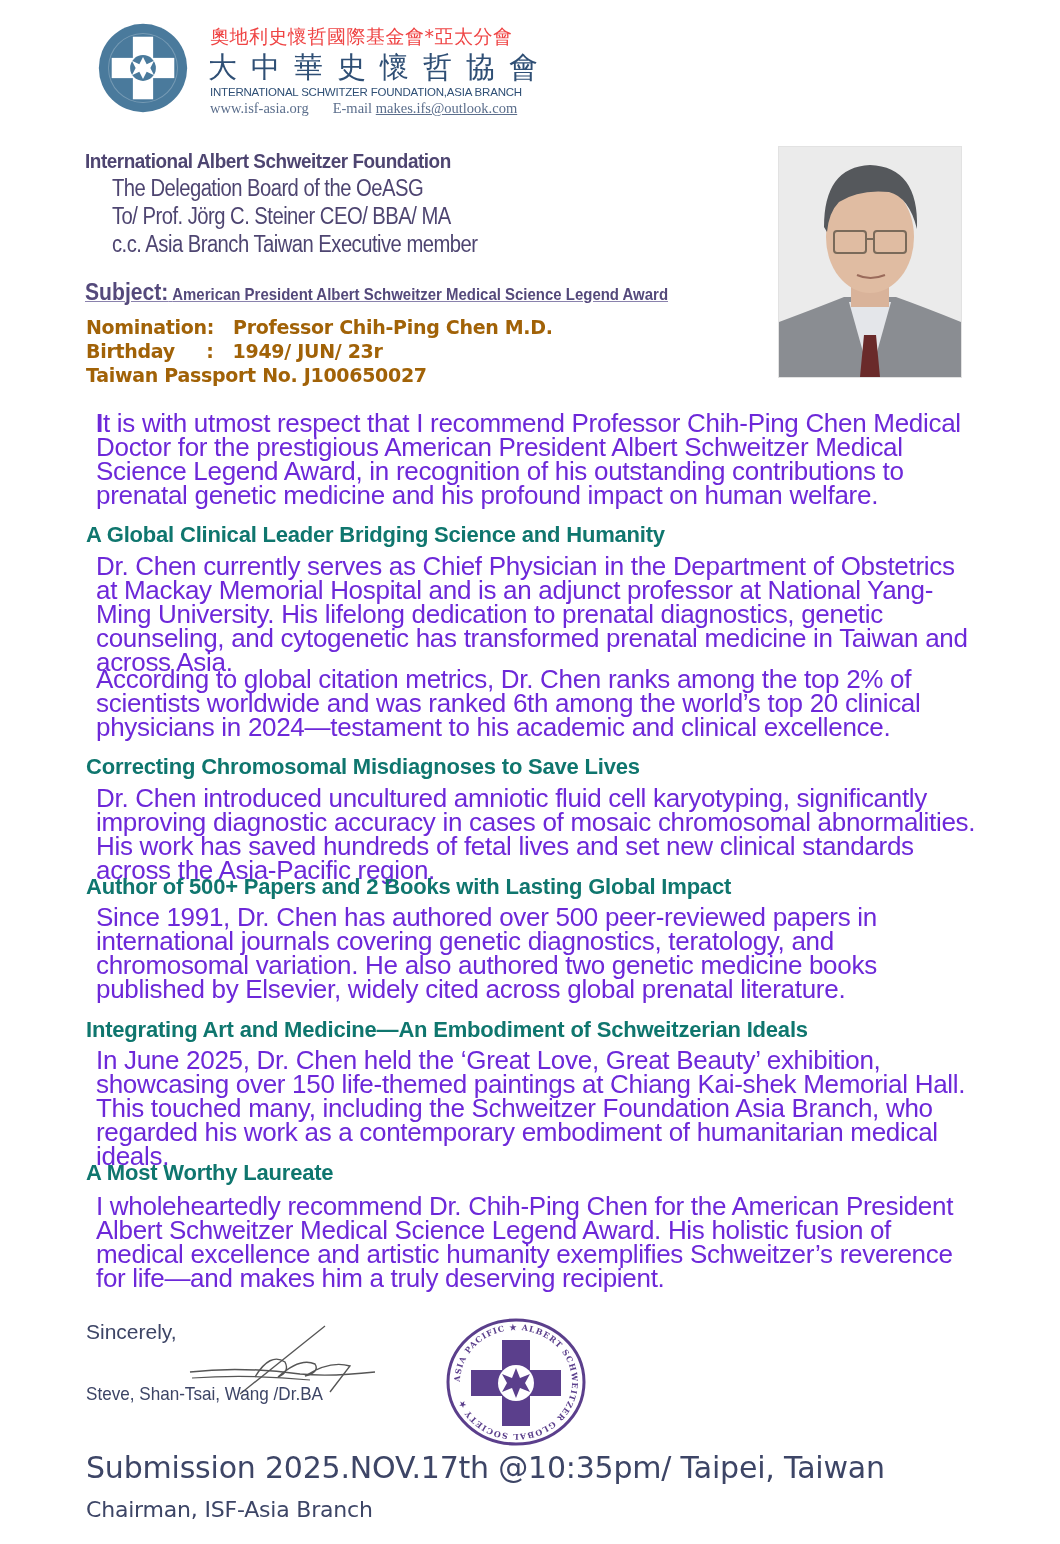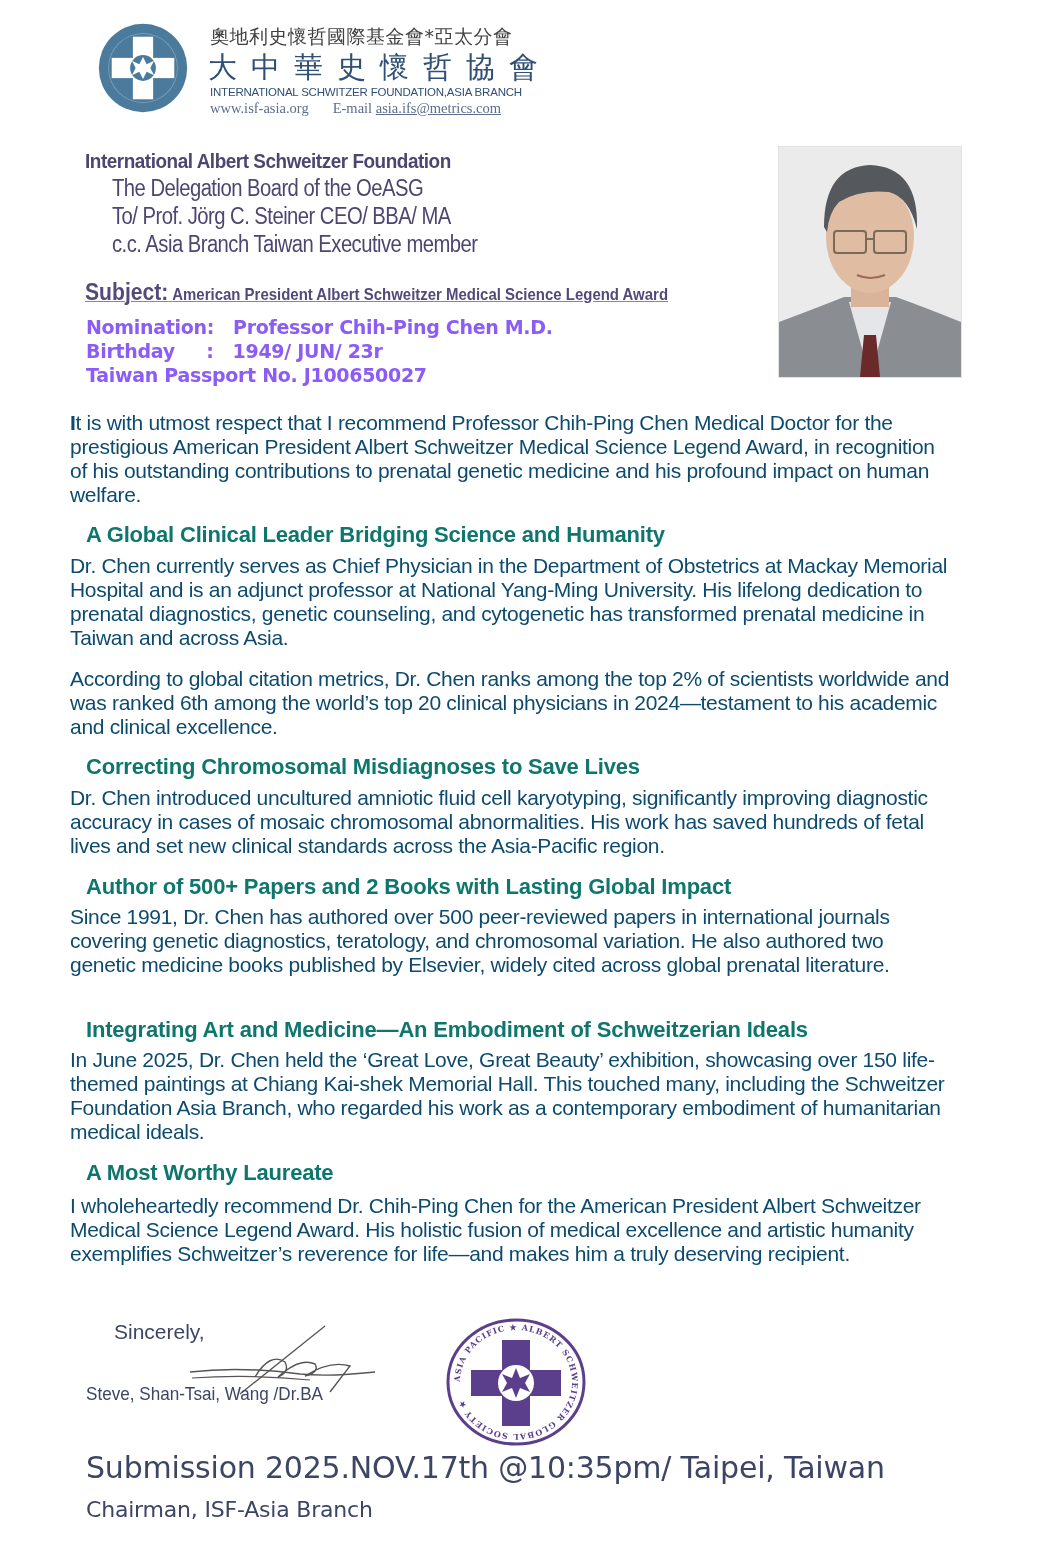--- a/index.html
+++ b/index.html
@@ -2,50 +2,50 @@
 <html><head>
 <meta charset="utf-8">
 <style>
   html, body { margin: 0; padding: 0; background: #ffffff; }
   body { width: 1060px; height: 1544px; position: relative; overflow: hidden;
          font-family: "Liberation Sans", sans-serif; color: #4b4470; }
   .abs { position: absolute; }
 
   
   .logo-top { left: 97px; top: 22px; width: 92px; height: 92px; }
-  .lh-cn1 { left: 210px; top: 24px; font-size: 19px; color: #404040; letter-spacing: 0.5px; white-space: nowrap;
+  .lh-cn1 { left: 210px; top: 24px; font-size: 19px; color: #ef4444; letter-spacing: 0.5px; white-space: nowrap;
             font-family: "DejaVu Sans", sans-serif; }
   .lh-cn2 { left: 208px; top: 48px; font-size: 29px; color: #2f4f75; letter-spacing: 14px; white-space: nowrap;
             font-family: Liberation Serif, serif; }
   .lh-en { left: 210px; top: 86px; font-size: 11.5px; font-weight: normal; color: #2f4f75; white-space: nowrap; letter-spacing: -0.2px; }
   .lh-contact { left: 210px; top: 100px; font-size: 14.5px; color: #5b6e8c; white-space: nowrap;
                 font-family: "Liberation Serif", serif; }
   .lh-contact .email-link { text-decoration: underline; }
   .lh-contact .gap { display: inline-block; width: 24px; }
 
   
   .addr-org { left: 85px; top: 149px; font-size: 21px; font-weight: bold; color: #4e4571; letter-spacing: -0.5px; transform: scaleX(0.9); transform-origin: left; white-space: nowrap;}
   .addr-line { left: 112px; font-size: 23px; color: #4e4571; letter-spacing: -0.6px; transform: scaleX(0.88); transform-origin: left; white-space: nowrap; }
 
   .subject { left: 85px; top: 278px; white-space: nowrap; color: #54497b; text-decoration: underline; text-decoration-color: #8a82ad; transform: scaleX(0.88); transform-origin: left; }
   .subject .lbl { font-size: 24px; font-weight: bold; }
   .subject .txt { font-size: 17px; font-weight: bold; }
 
-  .nom { left: 86px; font-size: 19px; font-weight: bold; color: #8b5cf6; white-space: nowrap; font-family: "DejaVu Sans", sans-serif; letter-spacing: -0.3px; }
+  .nom { left: 86px; font-size: 19px; font-weight: bold; color: #a16207; white-space: nowrap; font-family: "DejaVu Sans", sans-serif; letter-spacing: -0.3px; }
 
   
   .photo { left: 778px; top: 146px; width: 182px; height: 230px; background: #ececec; overflow: hidden; border: 1px solid #e2e2e2; }
 
   
-  .para { left: 70px; width: 880px; font-size: 21px; line-height: 24px; color: #0c4a6e; letter-spacing: -0.3px; }
+  .para { left: 96px; width: 880px; font-size: 26px; line-height: 24px; color: #6d28d9; letter-spacing: -0.3px; }
   .para .first-letter { font-weight: bold; }
   .heading { left: 86px; font-size: 22px; font-weight: bold; color: #0f766e; white-space: nowrap; letter-spacing: -0.2px; }
 
   
-  .sincerely { left: 86px; top: 1320px; font-size: 21px; color: #3d4566; margin-left: 28px; }
+  .sincerely { left: 86px; top: 1320px; font-size: 21px; color: #3d4566; }
   .signame { left: 86px; top: 1383px; font-size: 19px; color: #3d4566; transform: scaleX(0.9); transform-origin: left; white-space: nowrap; }
   .sigtitle { left: 86px; top: 1497px; font-size: 22px; color: #3d4566; white-space: nowrap; font-family: "DejaVu Sans", sans-serif; letter-spacing: -0.2px; }
   .submission { left: 86px; top: 1450px; font-size: 30px; color: #3d4566; white-space: nowrap; font-family: "DejaVu Sans", sans-serif; letter-spacing: -0.2px; }
   .signature { left: 180px; top: 1322px; width: 200px; height: 80px; }
   .seal { left: 445px; top: 1318px; width: 142px; height: 128px; }
 </style>
 </head>
 <body>
 
 <div class="abs logo-top">
@@ -57,21 +57,21 @@
     <rect x="16" y="39" width="68" height="22" fill="#ffffff"></rect>
     <circle cx="50" cy="50" r="14" fill="#4a7a9c"></circle>
     <path d="M50 38 L54 46 L62 42 L58 50 L62 58 L54 54 L50 62 L46 54 L38 58 L42 50 L38 42 L46 46 Z" fill="#ffffff"></path>
   </svg>
 </div>
 <div class="abs lh-cn1">奧地利史懷哲國際基金會*亞太分會</div>
 <div class="abs lh-cn2">大中華史懷哲協會</div>
 <div class="abs lh-en">INTERNATIONAL SCHWITZER FOUNDATION,ASIA BRANCH</div>
 <div class="abs lh-contact">
   <span>www.isf-asia.org</span><span class="gap"></span><span>E-mail</span>
-  <span class="email-link">asia.ifs@metrics.com</span>
+  <span class="email-link">makes.ifs@outlook.com</span>
 </div>
 
 <div class="abs addr-org">International Albert Schweitzer Foundation</div>
 <div class="abs addr-line" style="top:175px">The Delegation Board of the OeASG</div>
 <div class="abs addr-line" style="top:203px">To/ Prof. Jörg C. Steiner CEO/ BBA/ MA</div>
 <div class="abs addr-line" style="top:231px">c.c. Asia Branch Taiwan Executive member</div>
 
 <div class="abs subject">
   <span class="lbl">Subject:</span>
   <span class="txt">American President Albert Schweitzer Medical Science Legend Award</span>

